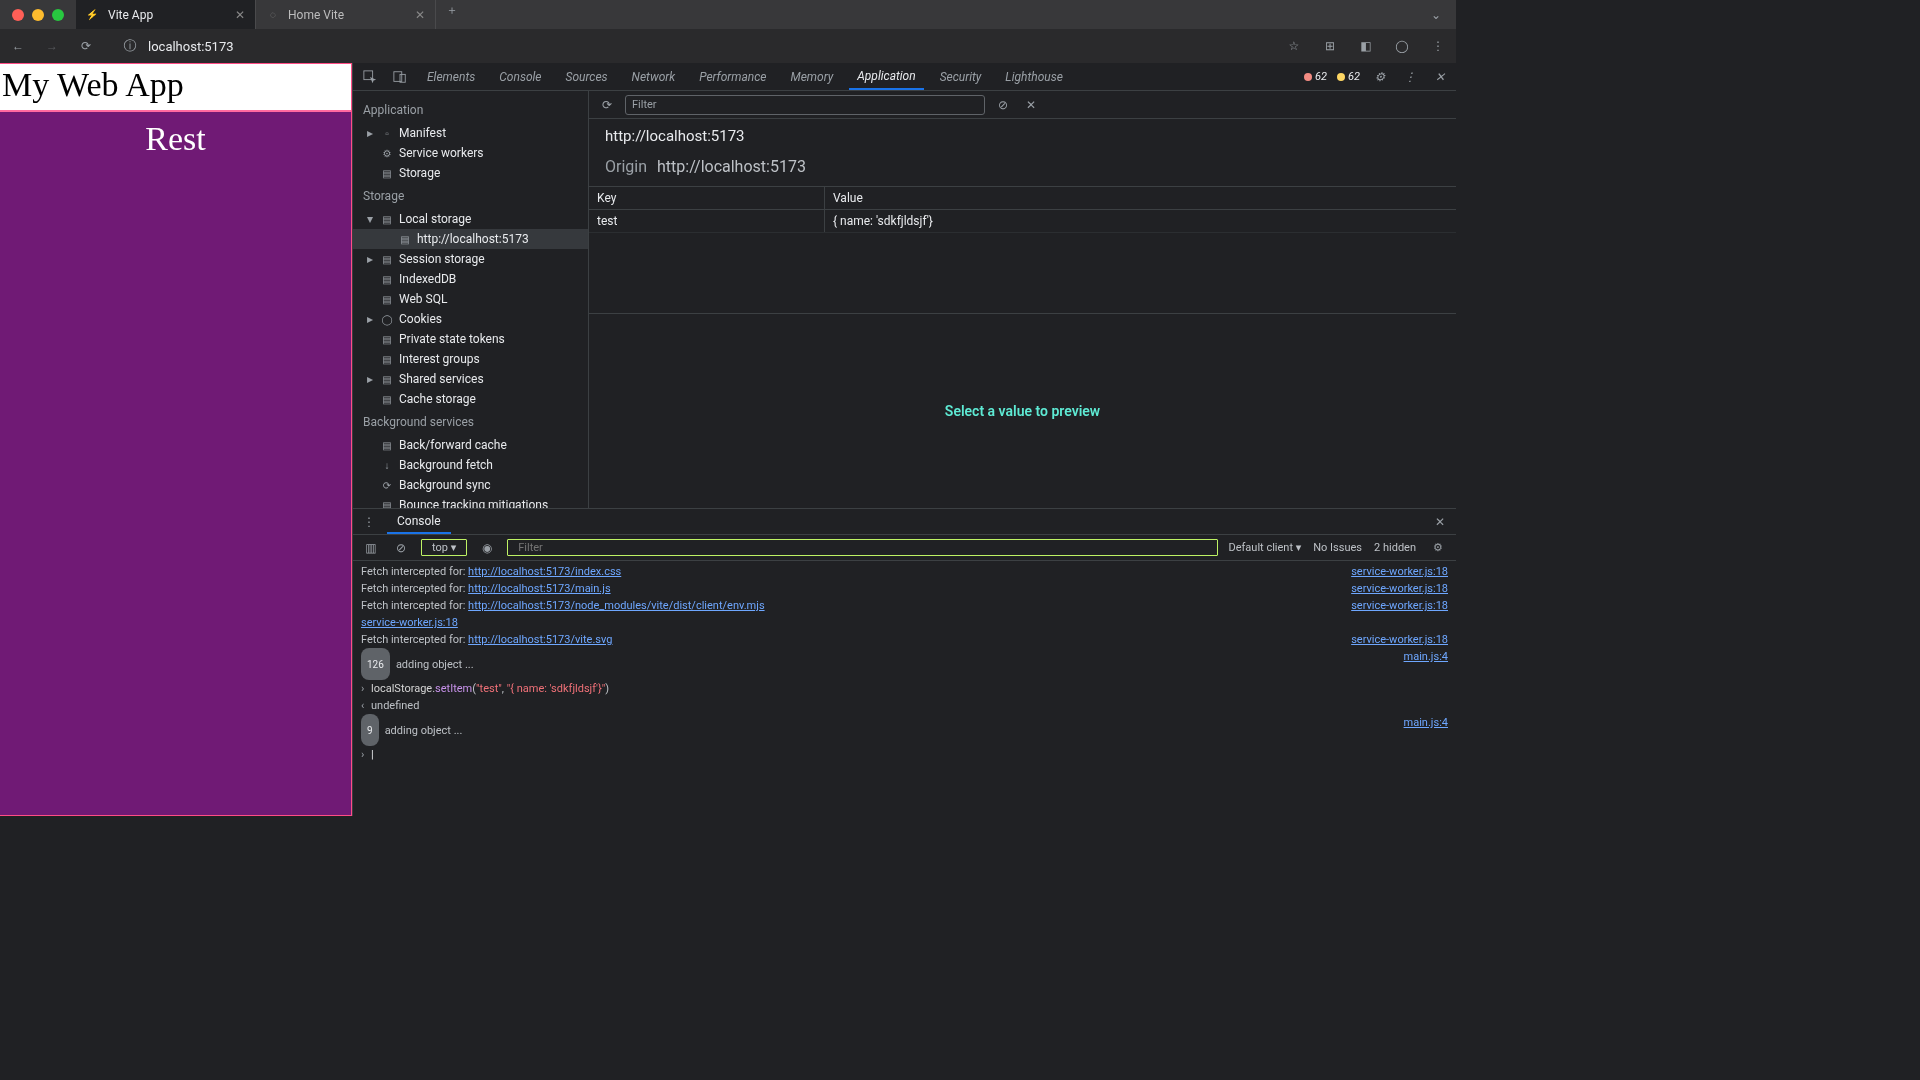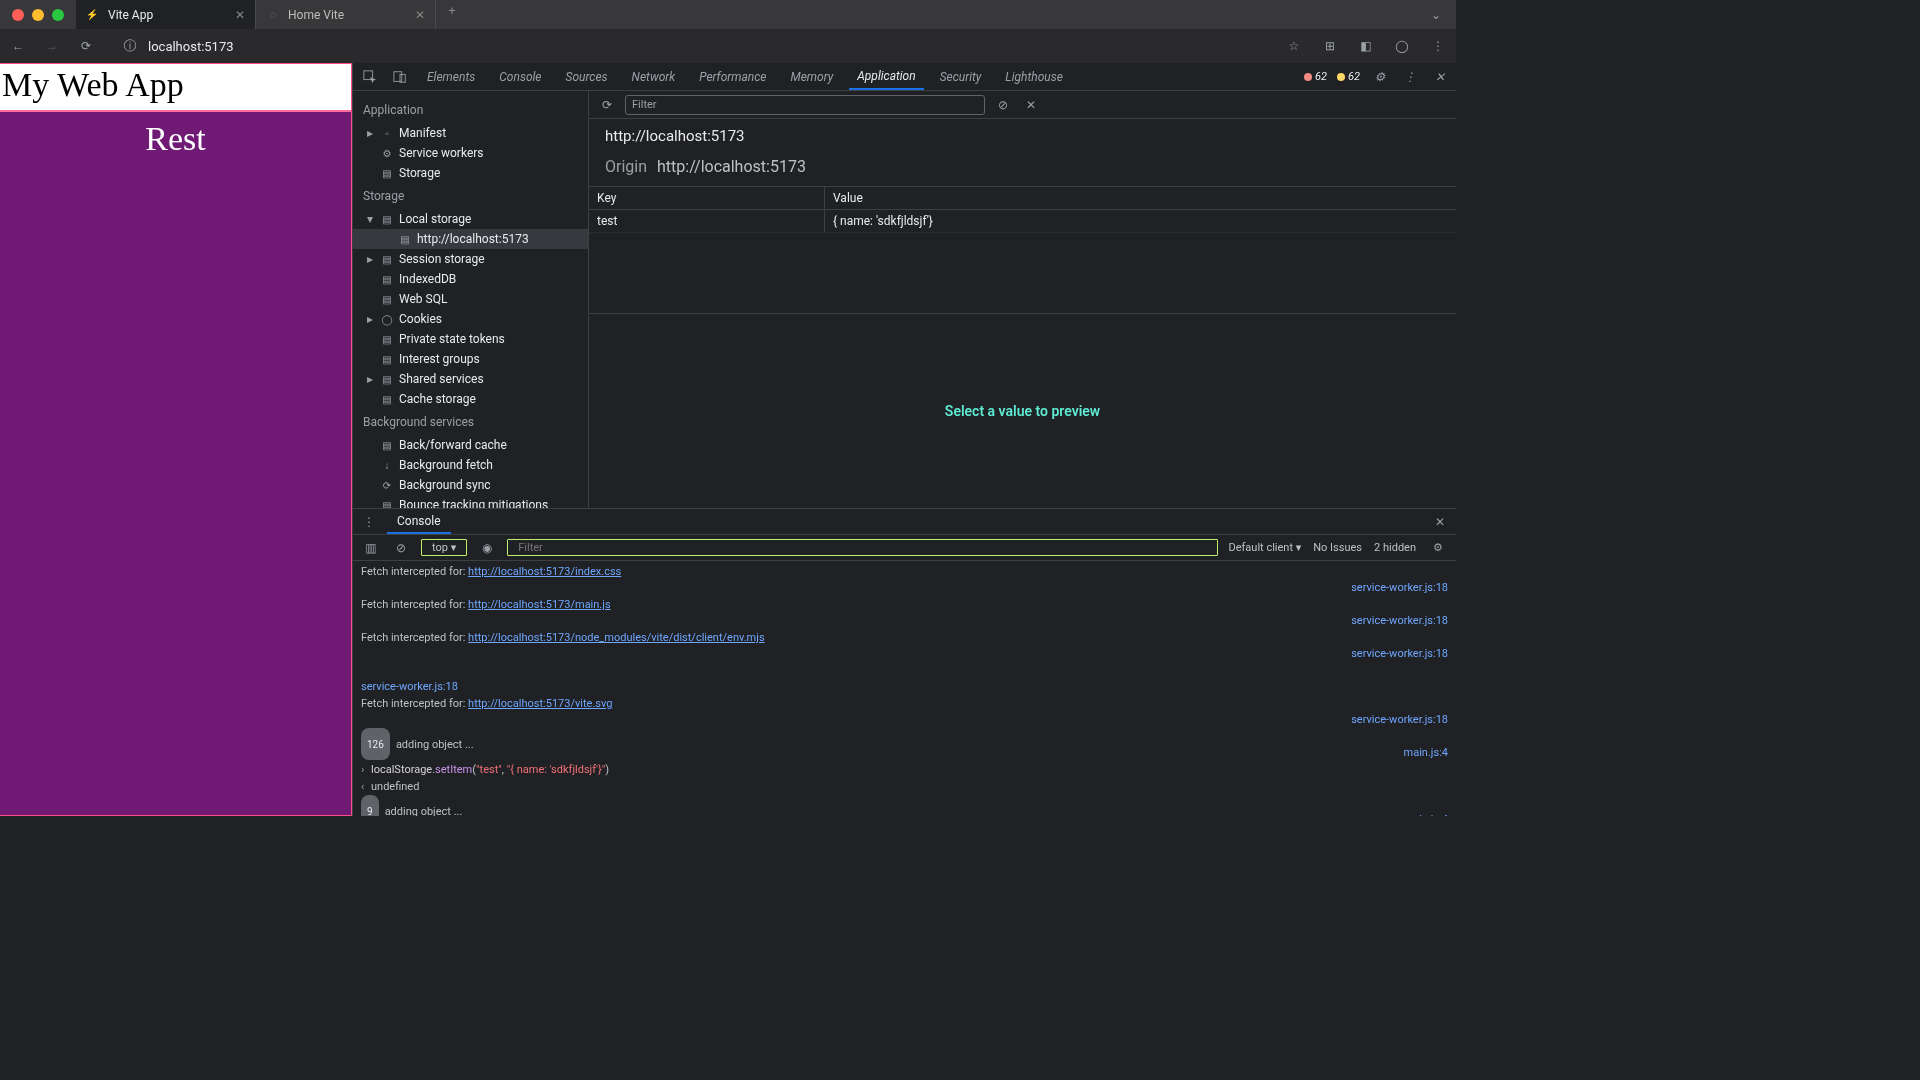--- a/index.html
+++ b/index.html
@@ -65,21 +65,21 @@
 .dtab{padding:0 10px;height:100%;display:inline-flex;align-items:center;color:#e8eaed;border-bottom:2px solid #1a73e8;font-size:12px;}
 .drawer-tools{height:26px;display:flex;align-items:center;gap:10px;padding:0 8px;border-bottom:1px solid #3c4043;}
 .pill{border:1px solid #bef264;border-radius:1px;padding:1px 10px;font-size:11px;color:#bdc1c6;}
 .pill input{background:transparent;border:0;color:#bdc1c6;font-size:11px;outline:none;}
 .longfilter{flex:1;max-width:820px;}
 .drawer-right{margin-left:auto;display:flex;gap:12px;align-items:center;color:#bdc1c6;font-size:11px;}
 
 .logs{flex:1;overflow:auto;font-family:Menlo,Consolas,monospace;font-size:11px;line-height:17px;padding:2px 0;}
 .logrow{display:flex;padding:0 8px;}
 .logrow .msg{flex:1;color:#bdc1c6;white-space:pre;}
-.logrow .src{color:#6ea7ff;margin-top:16px;}
+.logrow .src{color:#6ea7ff;text-decoration:underline;}
 .link{color:#6ea7ff;text-decoration:underline;}
 .countpill{background:#5f6368;border-radius:8px;padding:16px 6px;color:#e8eaed;font-size:10px;margin-right:6px;display:inline-flex;align-items:center;height:14px;}
 .cmd .k-local{color:#d4d4d4;} .cmd .k-method{color:#c792ea;} .cmd .k-str{color:#f07178;}
 .chev{color:#9aa0a6;width:10px;display:inline-block;}
 .undef{color:#80868b;}
 
 svg{display:block}
 </style>
 </head>
 <body>

